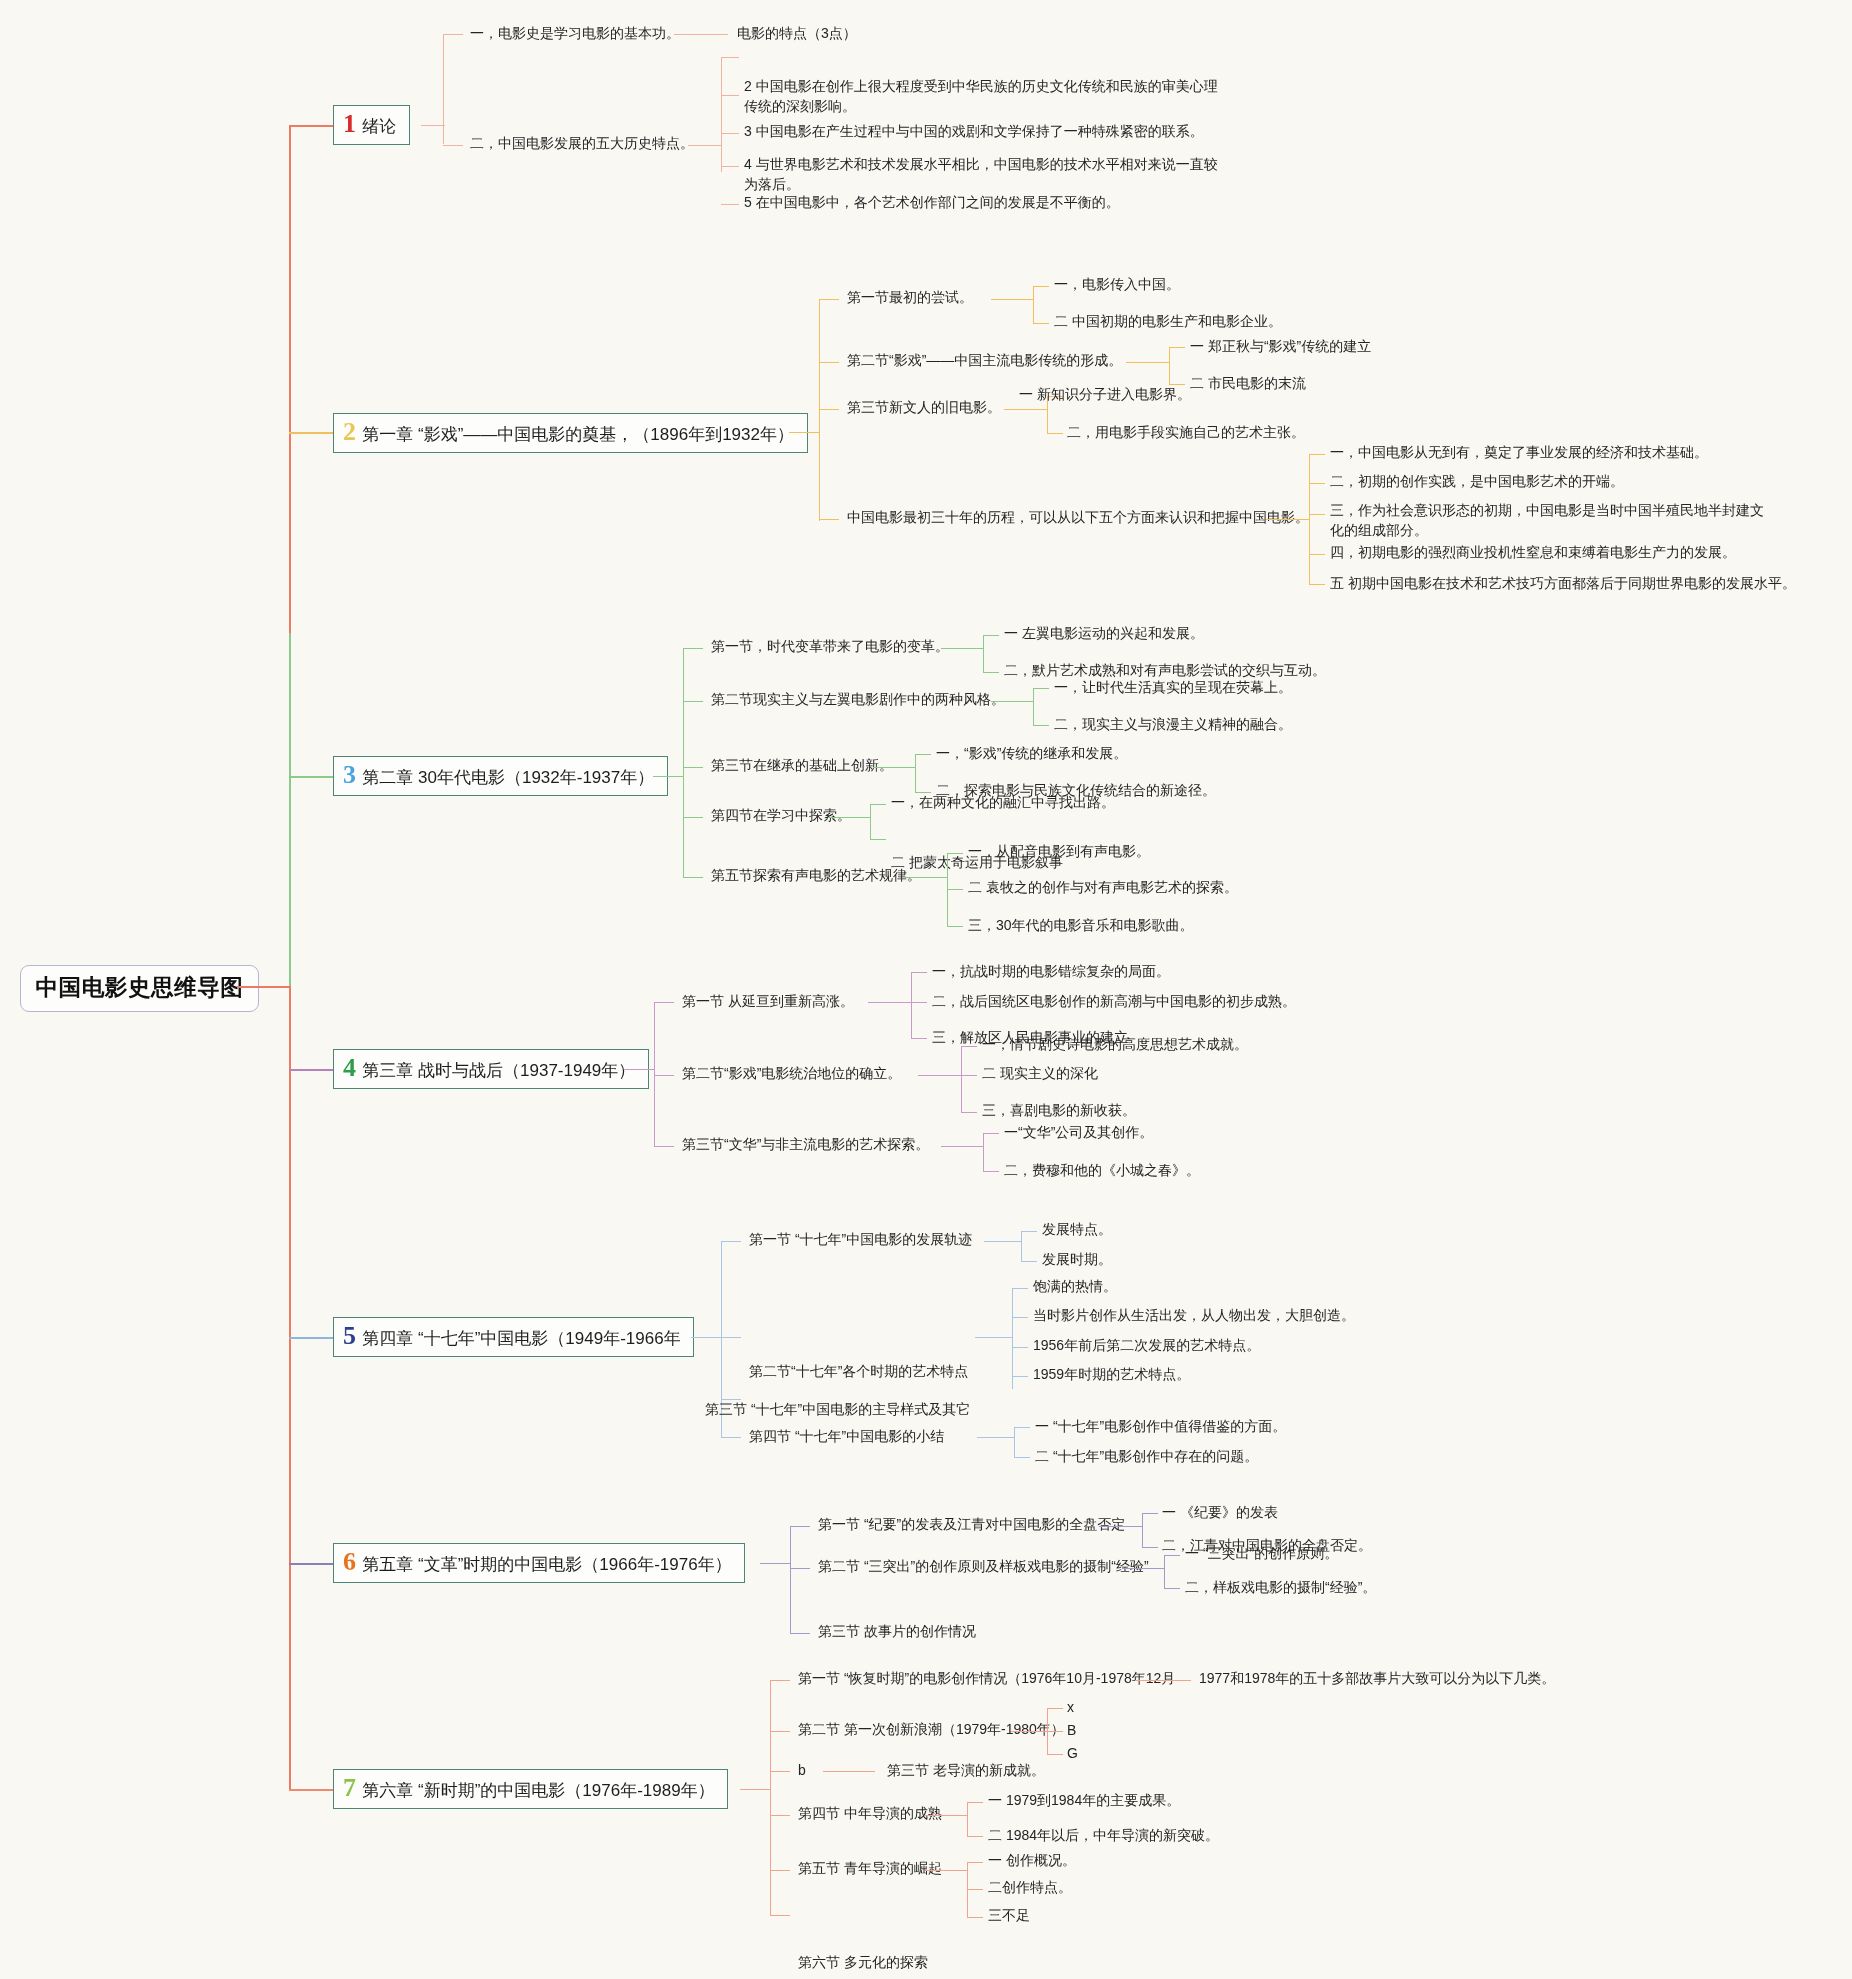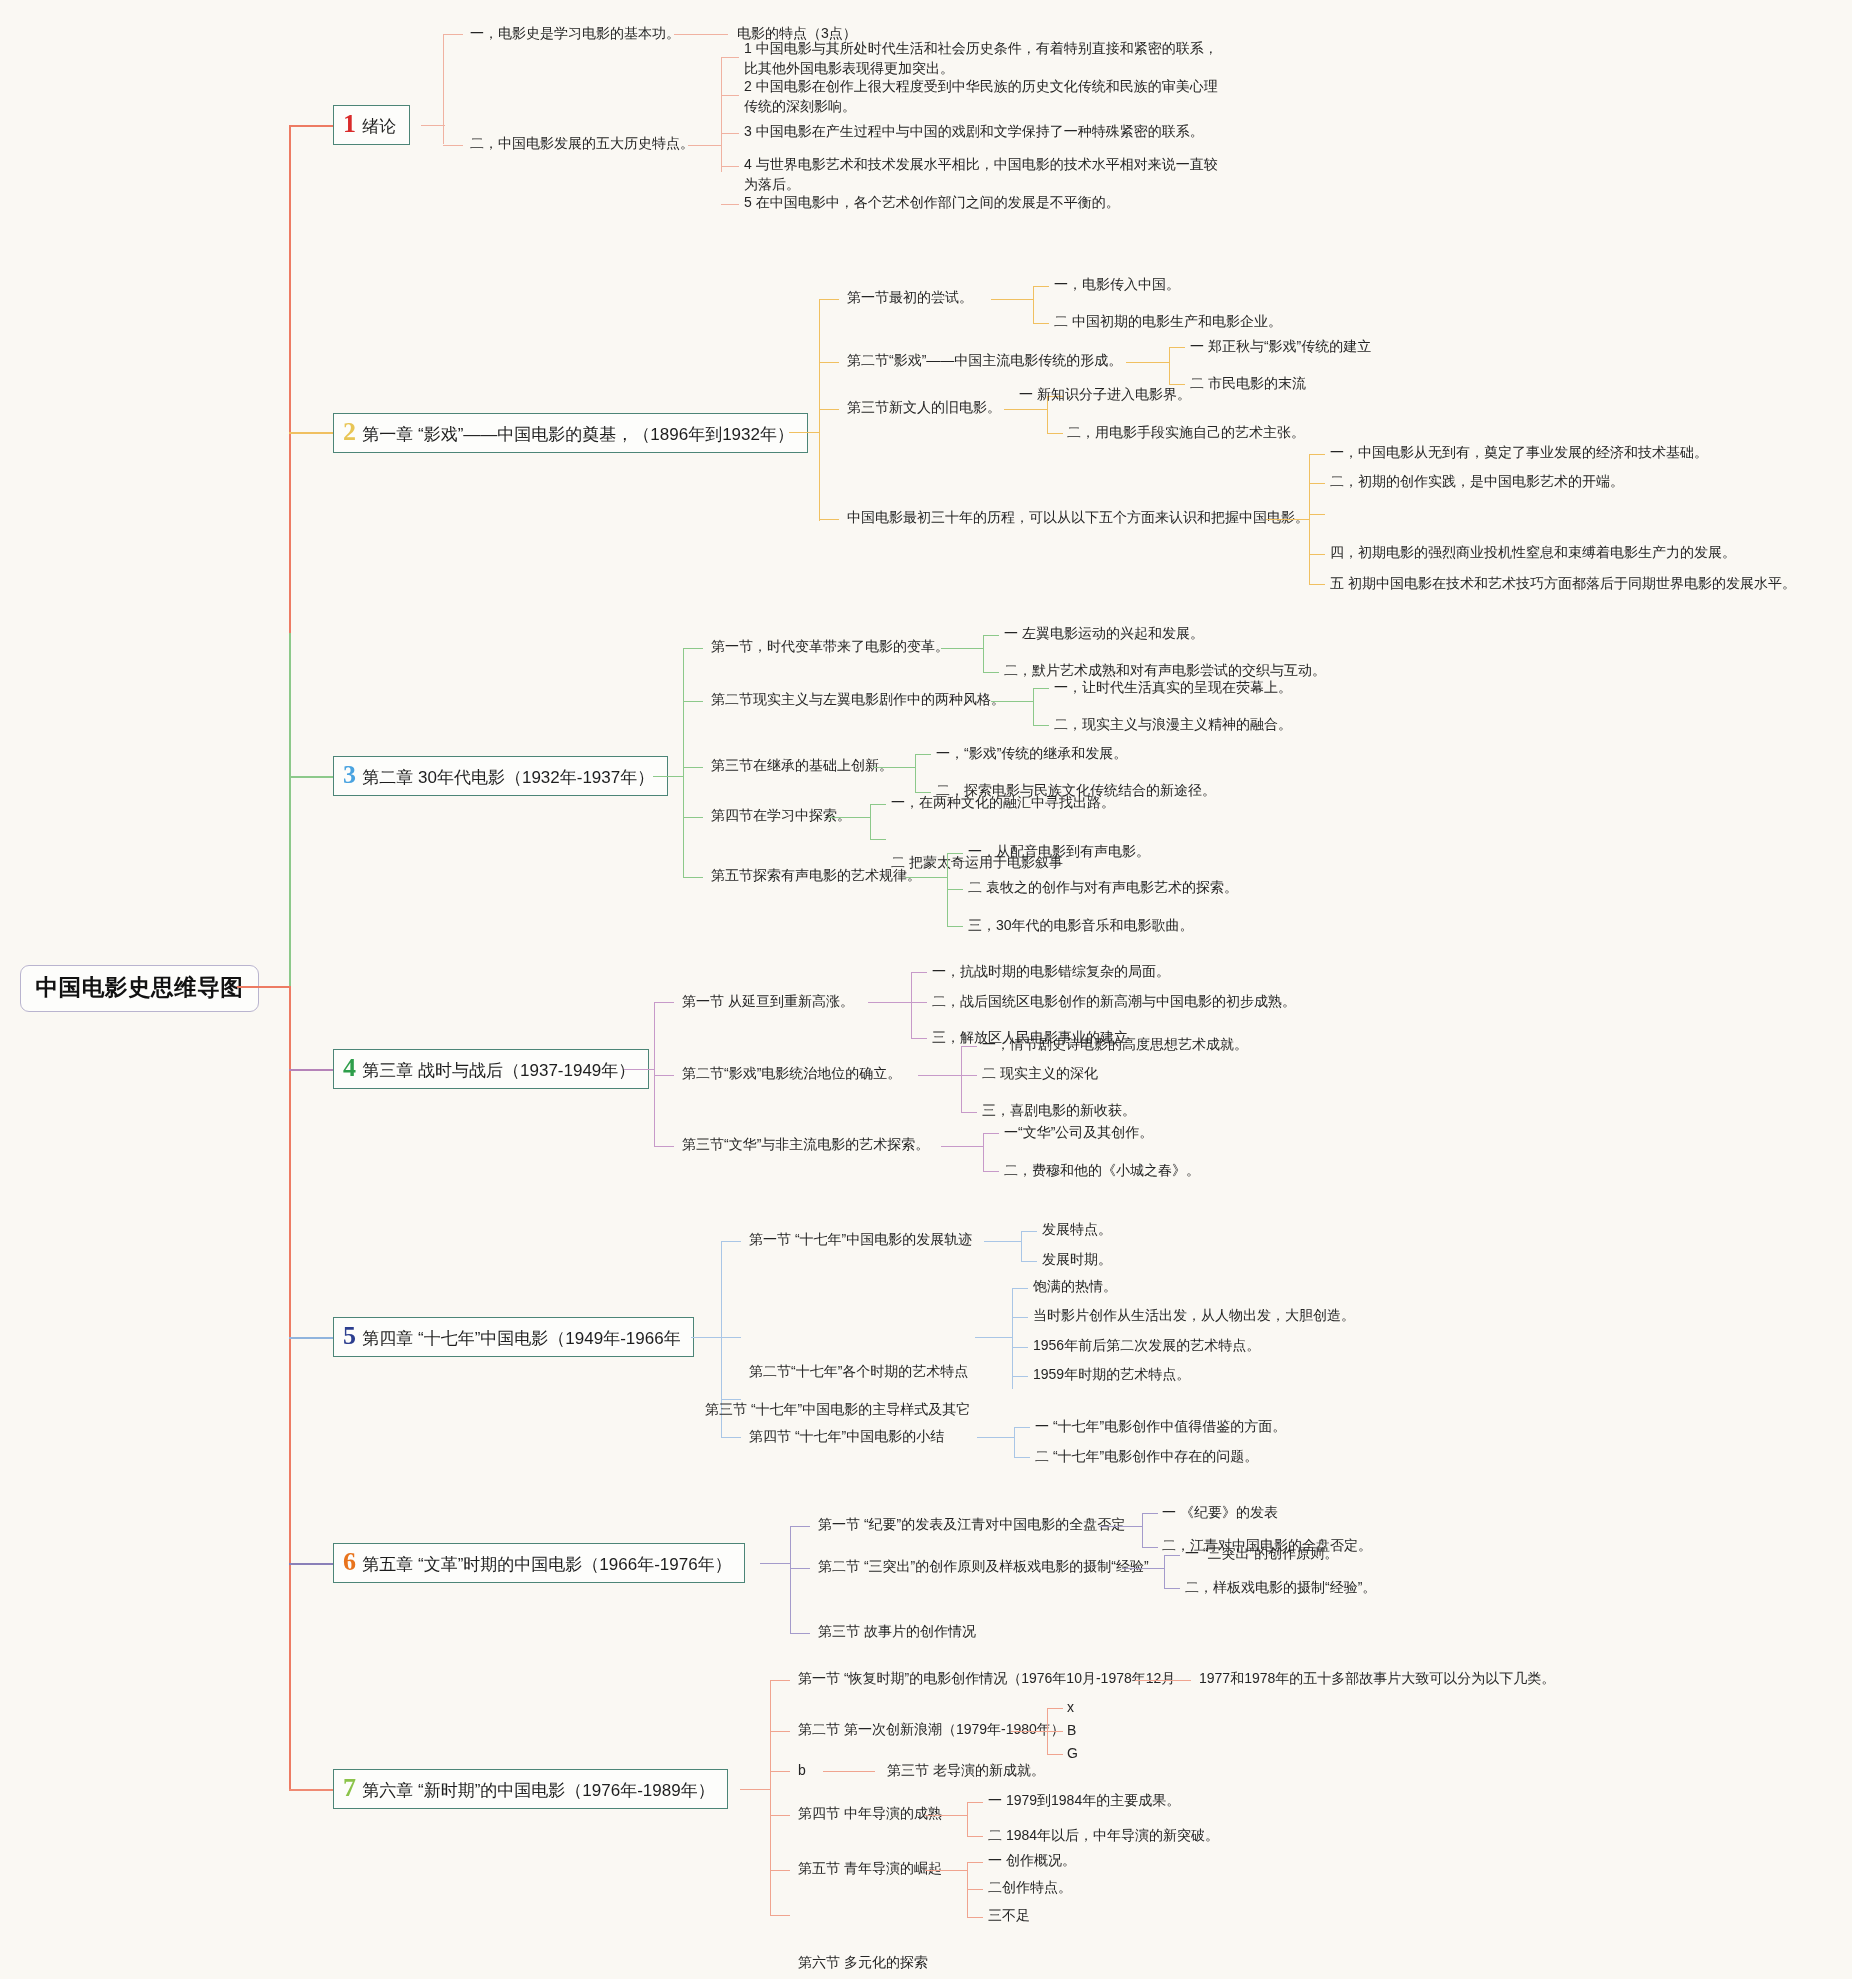--- a/index.html
+++ b/index.html
@@ -91,21 +91,20 @@
   <div class="leaf nw" style="left:737px; top:22.6px;">电影的特点（3点）</div>
 
   <div class="conn h2" style="left:688px; top:145px; width:34px; border-top-color:#f0b2a1;"></div>
   <div class="conn v2" style="left:721px; top:57px; height:115px; border-left-color:#f0b2a1;"></div>
   <div class="conn h2" style="left:721px; top:57px; width:18px;border-top-color:#f0b2a1;"></div>
   <div class="conn h2" style="left:721px; top:95px; width:18px;border-top-color:#f0b2a1;"></div>
   <div class="conn h2" style="left:721px; top:133px; width:18px;border-top-color:#f0b2a1;"></div>
   <div class="conn h2" style="left:721px; top:166px; width:18px;border-top-color:#f0b2a1;"></div>
   <div class="conn h2" style="left:721px; top:204px; width:18px;border-top-color:#f0b2a1;"></div>
 
-  <div class="leaf wrapbox" style="left:744px; top:38px; width:479px;">1 中国电影与其所处时代生活和社会历史条件，有着特别直接和紧密的联系，比其他外国电影表现得更加突出。</div>
   <div class="leaf wrapbox" style="left:744px; top:76px; width:479px;">2 中国电影在创作上很大程度受到中华民族的历史文化传统和民族的审美心理传统的深刻影响。</div>
   <div class="leaf nw" style="left:744px; top:121px;">3 中国电影在产生过程中与中国的戏剧和文学保持了一种特殊紧密的联系。</div>
   <div class="leaf wrapbox" style="left:744px; top:154px; width:479px;">4 与世界电影艺术和技术发展水平相比，中国电影的技术水平相对来说一直较为落后。</div>
   <div class="leaf nw" style="left:744px; top:192px;">5 在中国电影中，各个艺术创作部门之间的发展是不平衡的。</div>
 
   <div class="conn h" style="left:289px; top:432px; width:45px; border-top-color:#f0c060;"></div>
   <div class="conn v" style="left:289px; top:432px; height:1.8px; border-left-color:#f0c060;"></div>
   <div class="chapter" style="left:333px; top:413px;">
     <span class="num" style="color:#e8c555;">2</span>
     <span class="ttl">第一章 “影戏”——中国电影的奠基，（1896年到1932年）</span>
@@ -146,20 +145,21 @@
 
   <div class="conn h2" style="left:1266px; top:519px; width:43px;border-top-color:#f0c060;"></div>
   <div class="conn v2" style="left:1309px; top:454px; height:131px;border-left-color:#f0c060;"></div>
   <div class="conn h2" style="left:1309px; top:454px; width:16.3px;border-top-color:#f0c060;"></div>
   <div class="conn h2" style="left:1309px; top:483px; width:16.3px;border-top-color:#f0c060;"></div>
   <div class="conn h2" style="left:1309px; top:514px; width:16.3px;border-top-color:#f0c060;"></div>
   <div class="conn h2" style="left:1309px; top:554px; width:16.3px;border-top-color:#f0c060;"></div>
   <div class="conn h2" style="left:1309px; top:584px; width:16.3px;border-top-color:#f0c060;"></div>
   <div class="leaf nw" style="left:1330px; top:442px;">一，中国电影从无到有，奠定了事业发展的经济和技术基础。</div>
   <div class="leaf nw" style="left:1330px; top:471px;">二，初期的创作实践，是中国电影艺术的开端。</div>
+  <div class="leaf wrapbox" style="left:1330px; top:500px; width:443px;">三，作为社会意识形态的初期，中国电影是当时中国半殖民地半封建文化的组成部分。</div>
   <div class="leaf nw" style="left:1330px; top:542px;">四，初期电影的强烈商业投机性窒息和束缚着电影生产力的发展。</div>
   <div class="leaf nw" style="left:1330px; top:573px;">五 初期中国电影在技术和艺术技巧方面都落后于同期世界电影的发展水平。</div>
 
   <div class="conn h" style="left:289px; top:776px; width:45px; border-top-color:#8cc98a;"></div>
   <div class="conn v" style="left:289px; top:633px; height:353px; border-left-color:#8cc98a;"></div>
   <div class="chapter" style="left:333px; top:756px;">
     <span class="num" style="color:#4aa3e0;">3</span>
     <span class="ttl">第二章 30年代电影（1932年-1937年）</span>
   </div>
 

